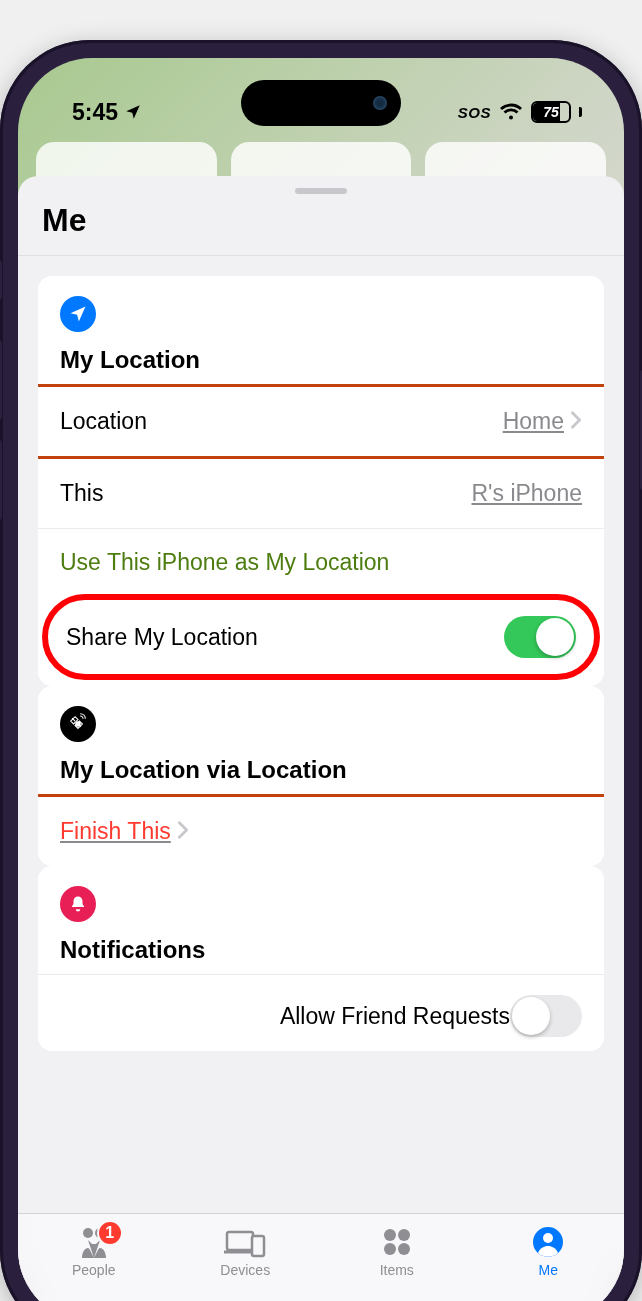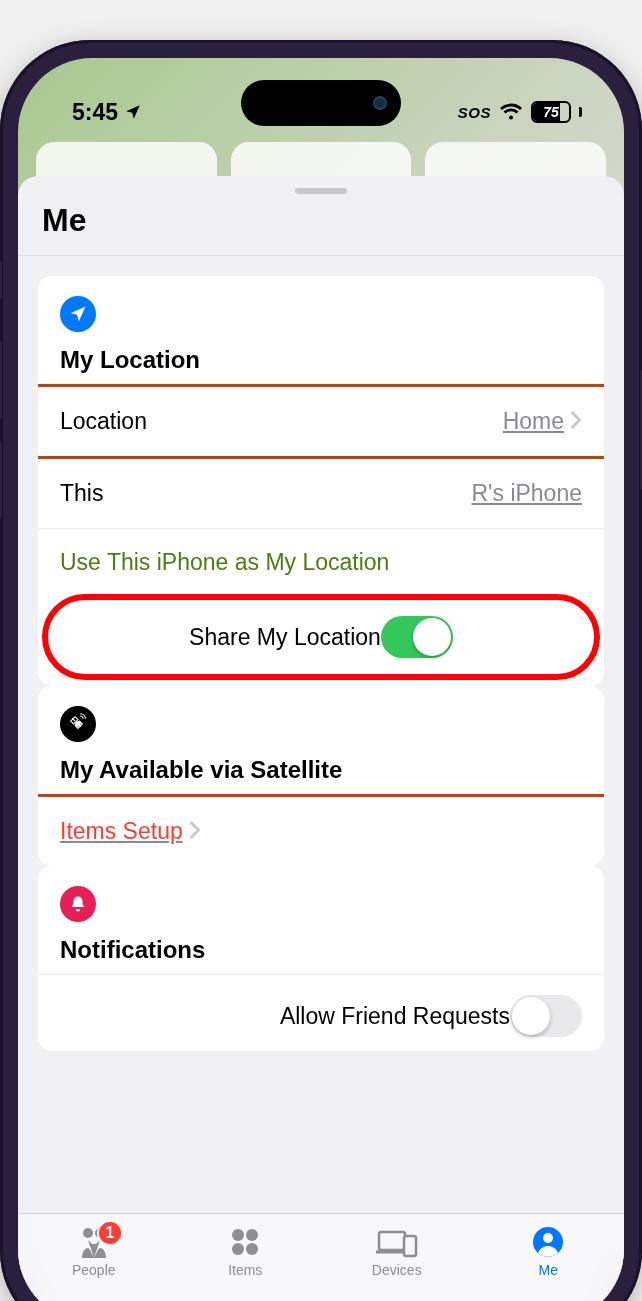--- a/index.html
+++ b/index.html
@@ -105,21 +105,21 @@
   .toggle .knob {
     position:absolute; width:38px; height:38px; border-radius:50%;
     background:#fff; top:2px; right:2px; box-shadow:0 2px 4px rgba(0,0,0,.25);
   }
   .toggle.off .knob { right:auto; left:2px; }
   .highlight-ring {
     border:6px solid #ff0005; border-radius:44px;
     margin:-2px 4px 6px 4px;
     padding:0 !important;
   }
-  .highlight-ring .row { border-top:none; padding:16px 18px;justify-content:center;}
+  .highlight-ring .row { border-top:none; padding:16px 18px;}
   .value-red { color:#ff3b30 !important;}
   .tab-bar {
     position:absolute; left:0; right:0; bottom:0; height:110px;
     background:rgba(248,248,250,.94);
     border-top:1px solid #d4d4d8;
     display:flex; justify-content:space-around; align-items:flex-start;
     padding-top:12px;
     backdrop-filter: blur(10px);
   }
   .tab { display:flex; flex-direction:column; align-items:center; gap:4px; width:90px; position:relative; color:#8e8e93; font-size:14px;}
@@ -244,25 +244,25 @@
         <div class="card">
           <div class="card-header">
             <div class="card-icon">
               <span class="icon-circle ic-black">
                 <svg width="22" height="22" viewBox="0 0 24 24" fill="#fff">
                     <path d="M6 6l4 4M14 14l4 4M4 10l6-6 4 4-6 6-4-4zm10 10l6-6-4-4-6 6 4 4zM17 3c2 0 4 2 4 4M17 0c4 0 7 3 7 7" stroke="#fff" stroke-width="1.5" fill="none" transform="scale(.8) translate(1 1)"></path>
                     <circle cx="12" cy="12" r="3"></circle>
                   </svg>
               </span>
             </div>
-            <div class="card-title">My Available via Satellite</div>
+            <div class="card-title">My Location via Location</div>
           </div>
           <div class="row">
             <span class="row-value-group">
-              <span class="value-red">Items Setup</span>
+              <span class="value-red">Finish This</span>
               <span class="chevron">
                 <svg width="12" height="18" viewBox="0 0 12 20" fill="none" stroke="#c7c7cc" stroke-width="3" stroke-linecap="round" stroke-linejoin="round">
                     <path d="M2 2l8 8-8 8"></path>
                   </svg>
               </span>
             </span>
           </div>
         </div>
 
         <div class="card">
@@ -290,36 +290,36 @@
         <div class="tab">
           <svg width="40" height="32" viewBox="0 0 40 32" fill="#8e8e93">
             <circle cx="14" cy="7" r="5"></circle>
               <circle cx="26" cy="7" r="5"></circle>
             <path d="M8 32c0-6 3-10 6-10 1 0 2 2 2 2l4 8H8zm24 0c0-6-3-10-6-10-1 0-2 2-2 2l-4 8h12zM14 14l6 18 6-18-4 4h-4l-4-4z"></path>
           </svg>
           <div class="badge">1</div>
           <span>People</span>
         </div>
         <div class="tab">
+          <svg width="42" height="32" viewBox="0 0 42 32" fill="none" stroke="#8e8e93" stroke-width="2.5">
+            <rect x="3" y="6" width="26" height="18" rx="2"></rect>
+              <path d="M0 26h32" stroke-width="3"></path>
+            <rect x="28" y="10" width="12" height="20" rx="2" fill="#f8f8fa"></rect>
+          </svg>
+          <span>Devices</span>
+        </div>
+        <div class="tab">
           <svg width="32" height="32" viewBox="0 0 32 32" fill="#8e8e93">
             <circle cx="9" cy="9" r="6"></circle>
               <circle cx="23" cy="9" r="6"></circle>
             <circle cx="9" cy="23" r="6"></circle>
               <circle cx="23" cy="23" r="6"></circle>
           </svg>
           <span>Items</span>
         </div>
-        <div class="tab">
-          <svg width="42" height="32" viewBox="0 0 42 32" fill="none" stroke="#8e8e93" stroke-width="2.5">
-            <rect x="3" y="6" width="26" height="18" rx="2"></rect>
-              <path d="M0 26h32" stroke-width="3"></path>
-            <rect x="28" y="10" width="12" height="20" rx="2" fill="#f8f8fa"></rect>
-          </svg>
-          <span>Devices</span>
-        </div>
         <div class="tab active">
           <svg width="32" height="32" viewBox="0 0 32 32" fill="#0078ff">
             <circle cx="16" cy="16" r="15"></circle>
             <circle cx="16" cy="12" r="5" fill="#fff"></circle>
             <path d="M6 27c2-5 6-7 10-7s8 2 10 7a15 15 0 01-20 0z" fill="#fff"></path>
           </svg>
           <span>Me</span>
         </div>
       </div>
 

